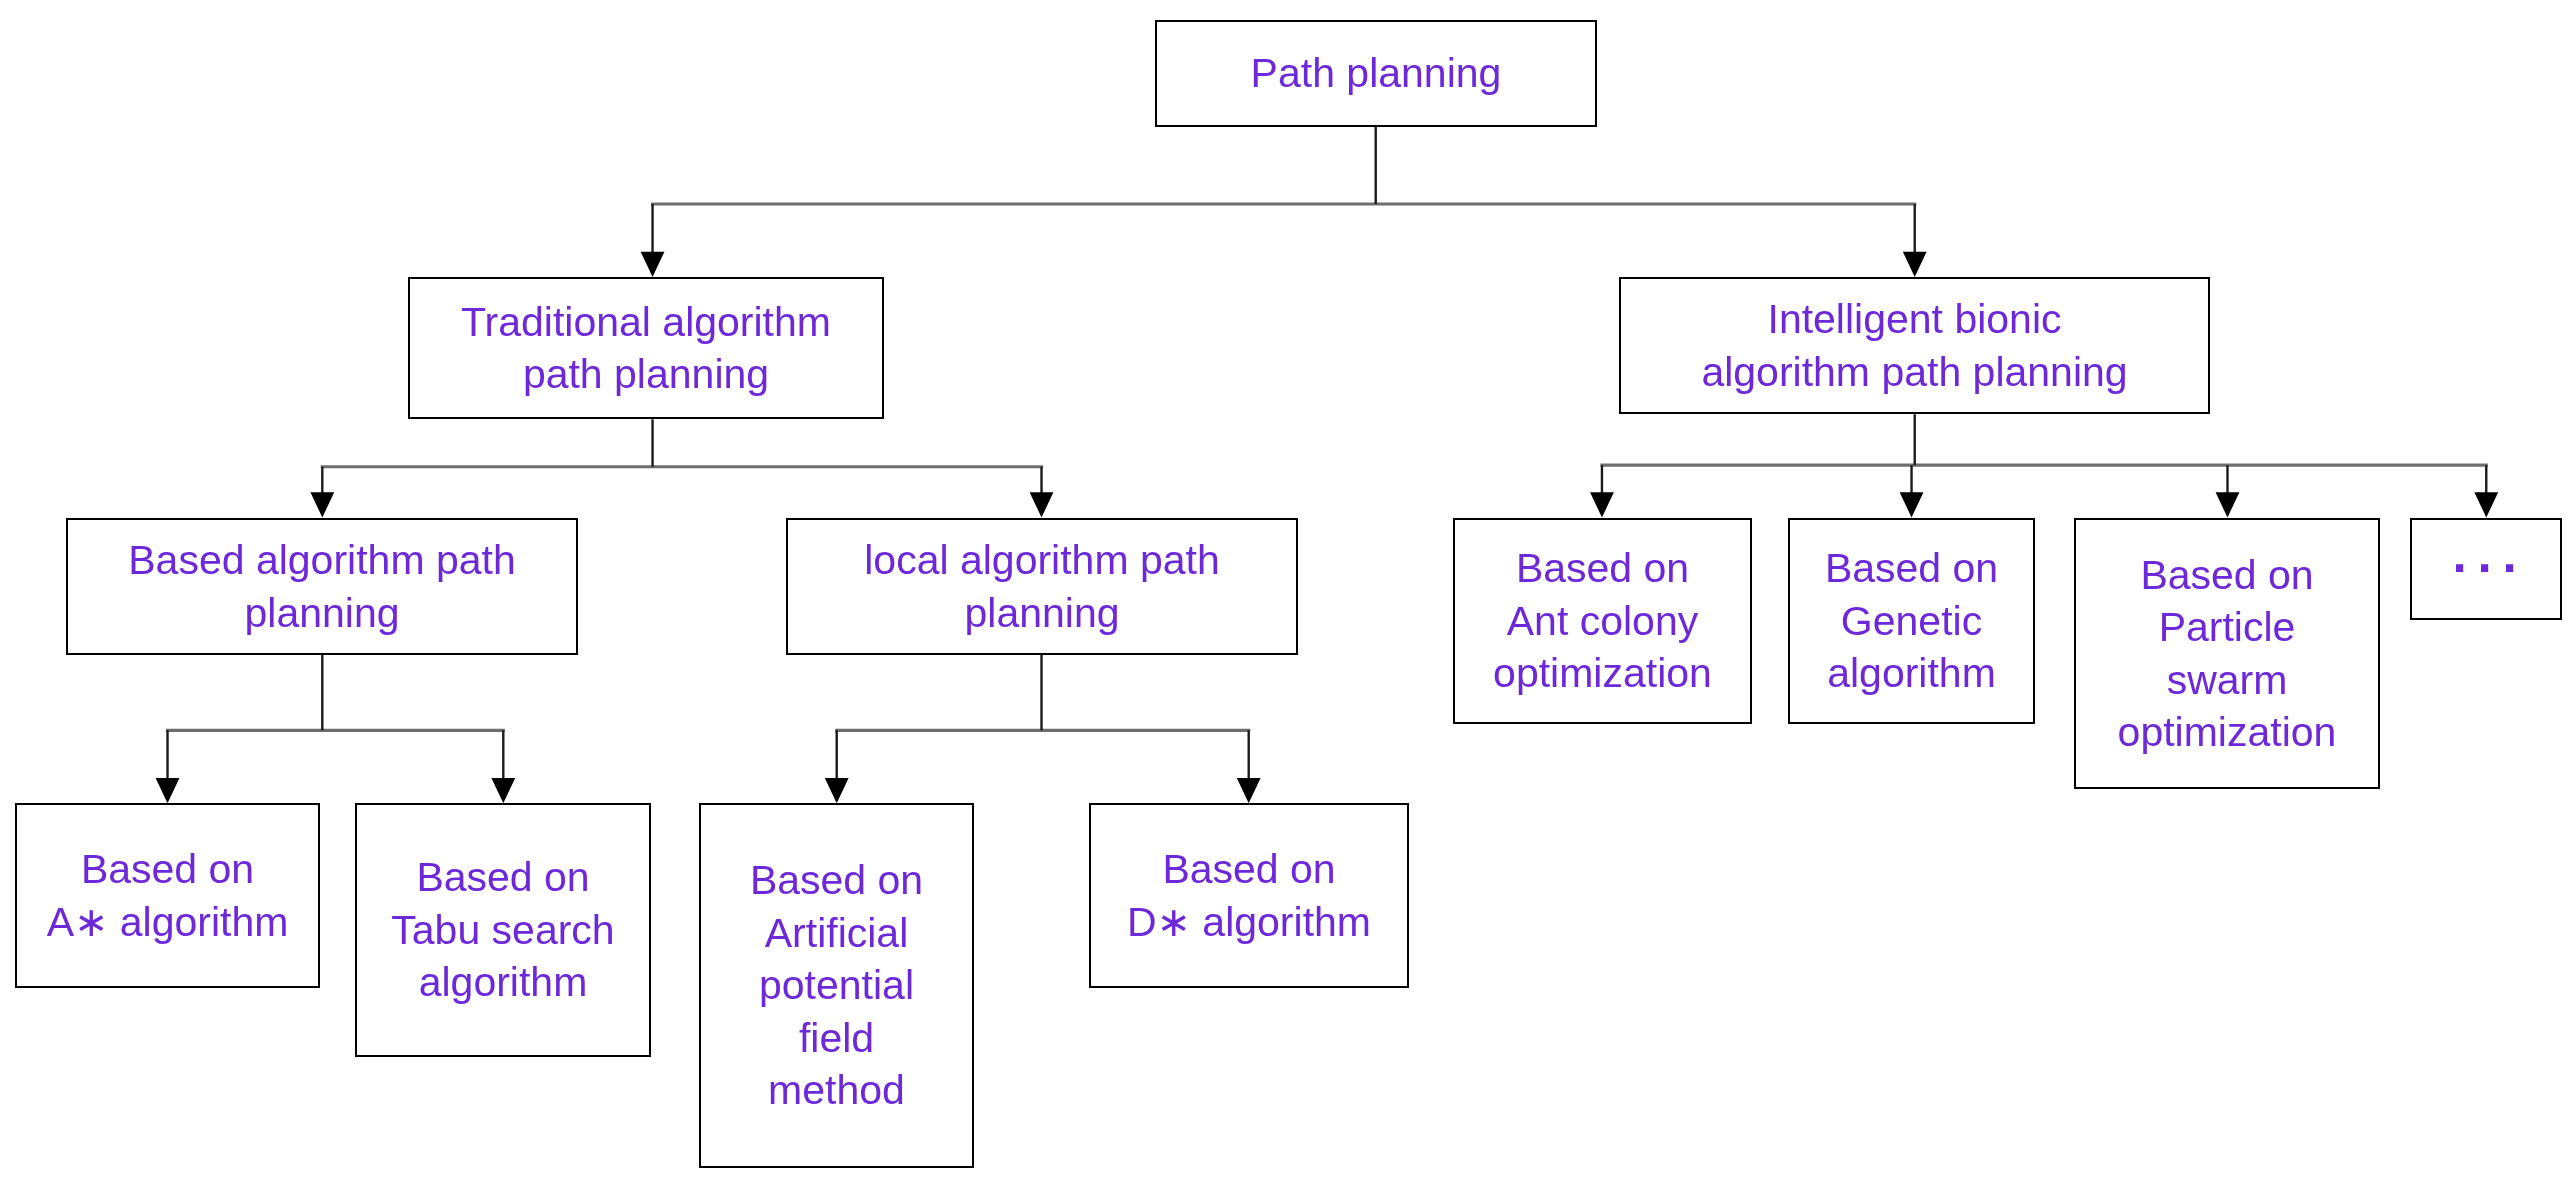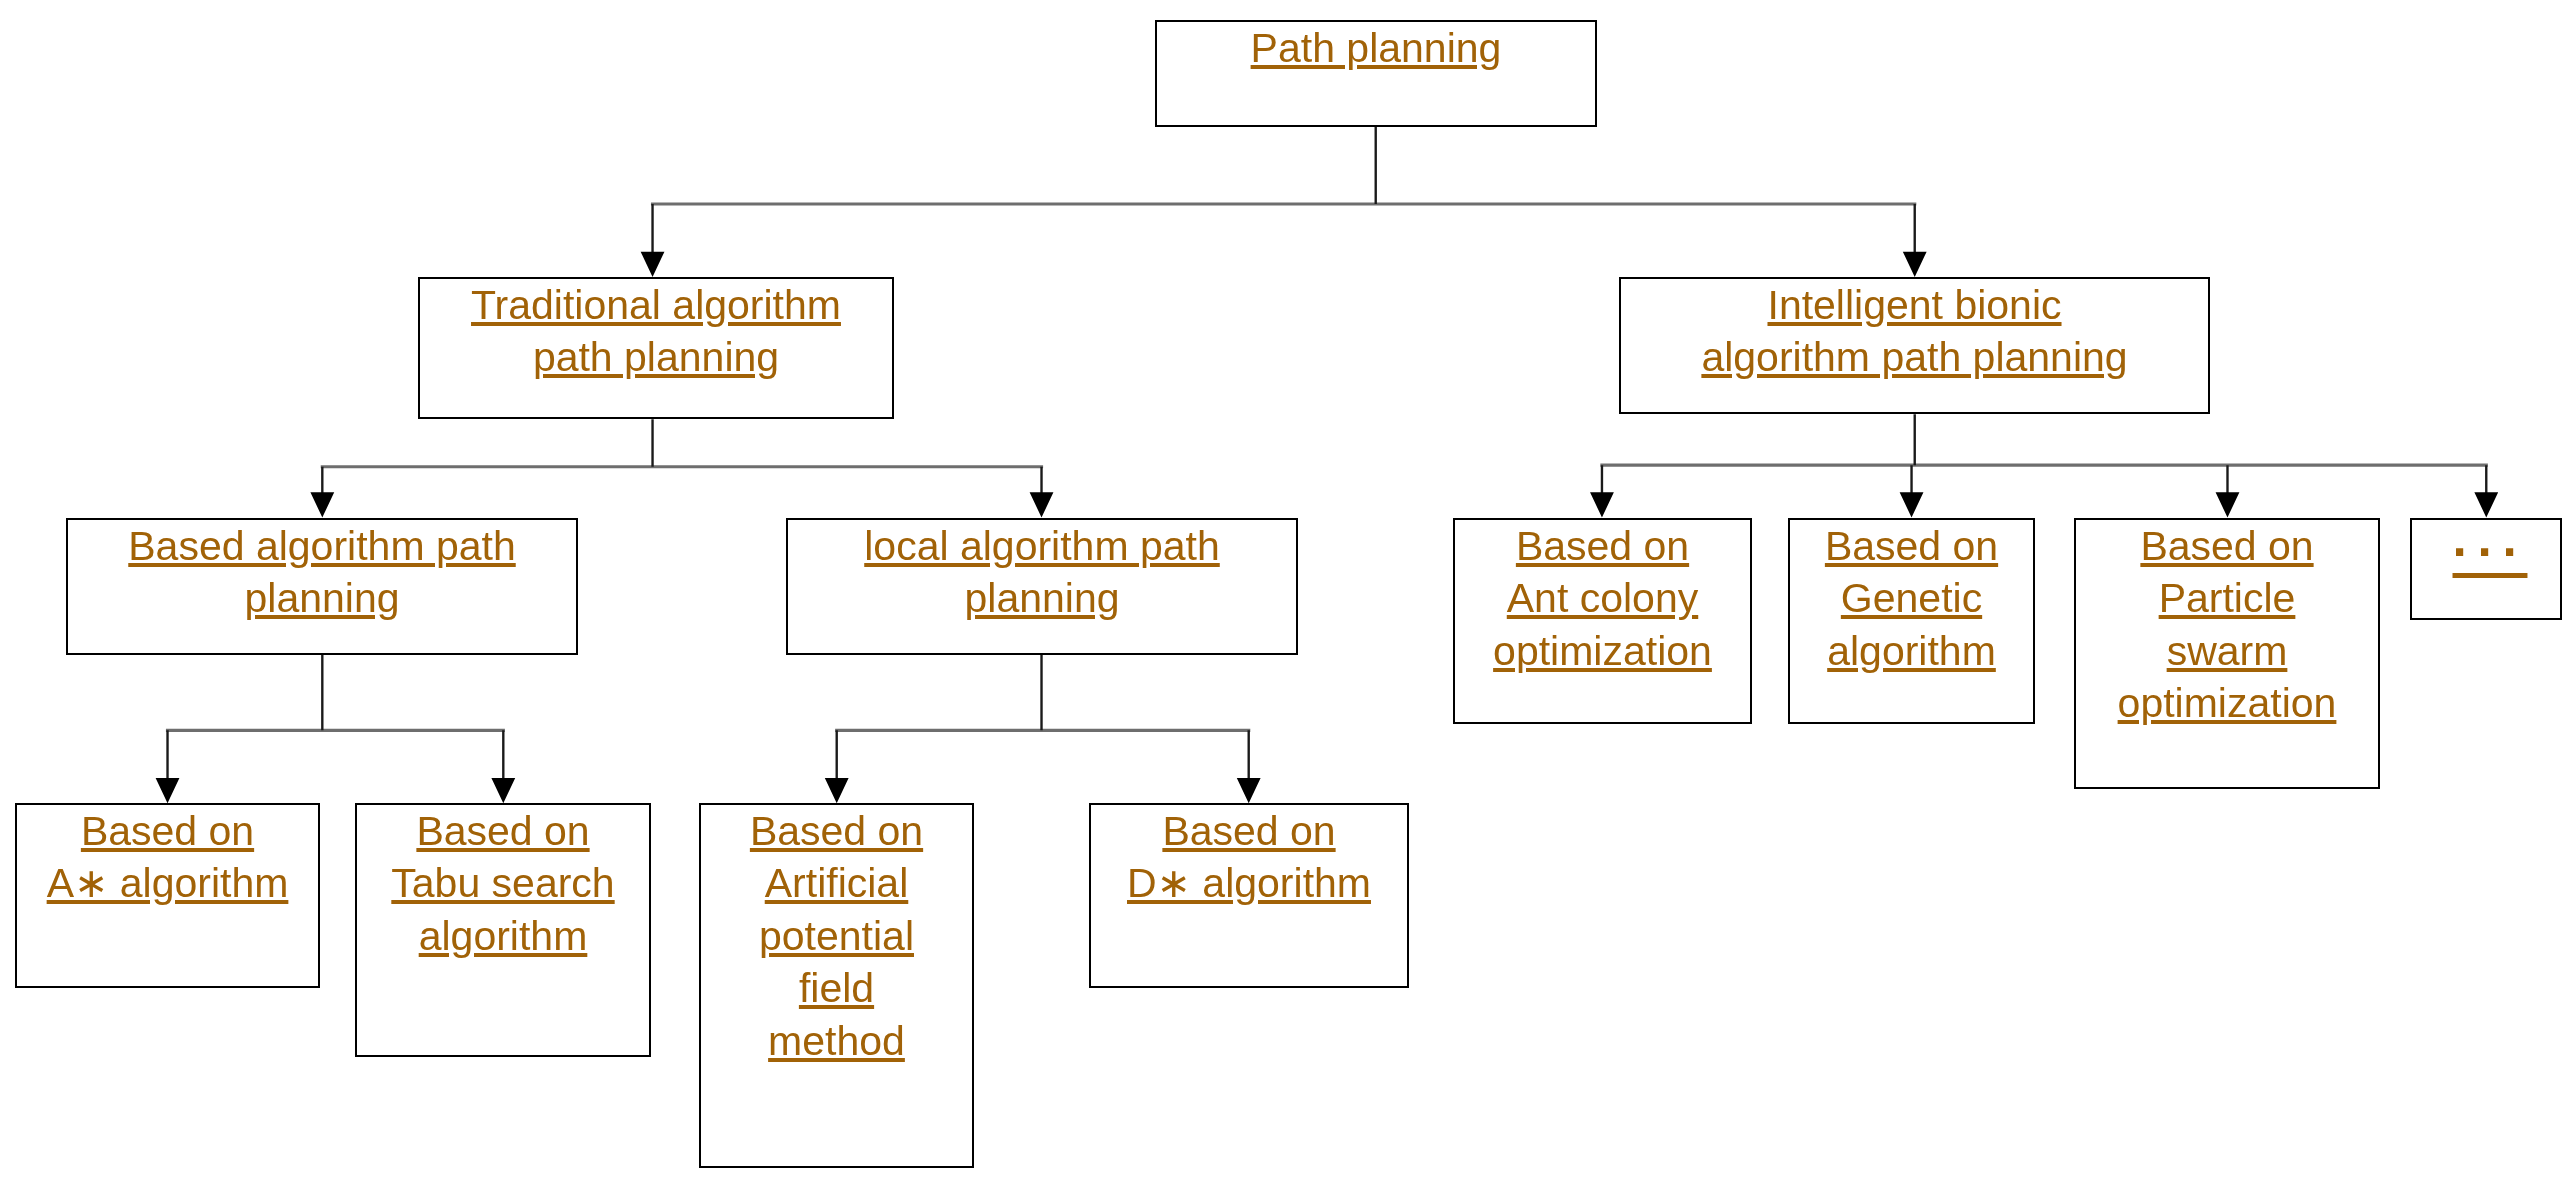--- a/index.html
+++ b/index.html
@@ -21,36 +21,35 @@
     top: 0;
     width: 2576px;
     height: 1182px;
   }
   .node {
     position: absolute;
     box-sizing: border-box;
     border: 2.4px solid #000000;
     background: #ffffff;
     display: flex;
-    align-items: flex-start;
+    align-items: center;
     justify-content: center;
     text-align: center;
-    color: #a16207;
+    color: #6d28d9;
     font-size: 41px;
     line-height: 1.28;
-    text-decoration: underline;
   }
   .node-label {
     white-space: pre-line;
     display: block;
     width: 100%;
   }
   
   #n-root        { left: 1155px; top: 20px;   width: 442px; height: 107px; }
-  #n-traditional { left: 418px;  top: 277px;  width: 476px; height: 142px; }
+  #n-traditional { left: 408px;  top: 277px;  width: 476px; height: 142px; }
   #n-intelligent { left: 1619px; top: 277px;  width: 591px; height: 137px; }
   #n-global      { left: 66px;   top: 518px;  width: 512px; height: 137px; }
   #n-local       { left: 786px;  top: 518px;  width: 512px; height: 137px; }
   #n-ant         { left: 1453px; top: 518px;  width: 299px; height: 206px; }
   #n-genetic     { left: 1788px; top: 518px;  width: 247px; height: 206px; }
   #n-particle    { left: 2074px; top: 518px;  width: 306px; height: 271px; }
   #n-more        { left: 2410px; top: 518px;  width: 152px; height: 102px;
                    font-size: 51px; font-weight: bold; letter-spacing: 8px; }
   #n-more .node-label { padding-left: 8px; }
   #n-astar       { left: 15px;   top: 803px; width: 305px; height: 185px; }

